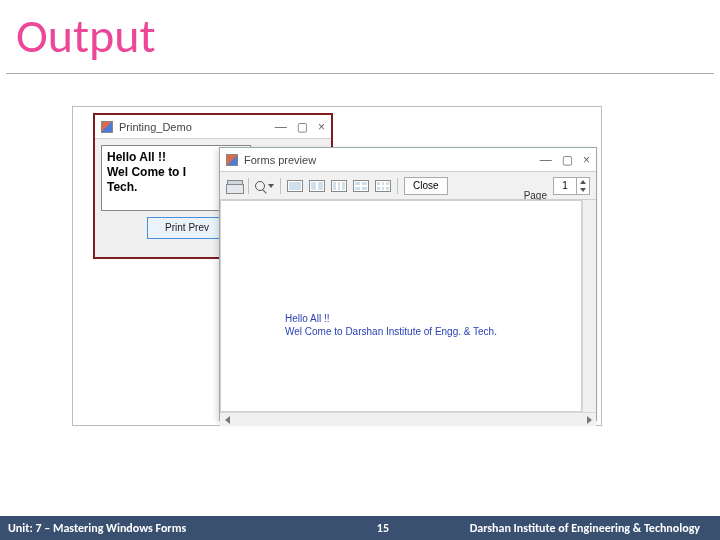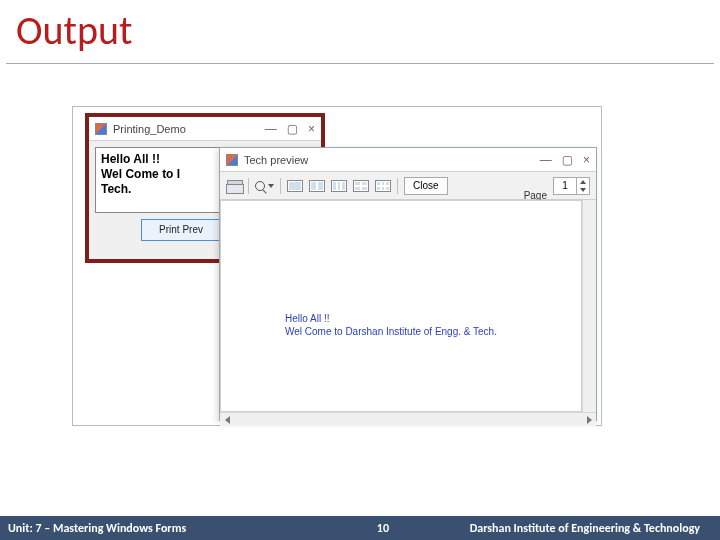--- a/index.html
+++ b/index.html
@@ -1,24 +1,24 @@
 <!DOCTYPE html>
 <html><head>
 <meta charset="utf-8">
 <style>
   * { box-sizing: border-box; margin: 0; padding: 0; }
   html, body { width: 720px; height: 540px; font-family: "Segoe UI", Tahoma, sans-serif; background: #fff; position: relative; overflow: hidden; }
 
-  .slide-title { font-family: "Calibri", "Segoe UI", sans-serif; font-size: 40px; font-weight: 400; color: #b91c1c; padding: 6px 10px 8px 16px; }
+  .slide-title { font-family: "Calibri", "Segoe UI", sans-serif; font-size: 48px; font-weight: 400; color: #ec4899; padding: 6px 10px 8px 16px; }
   .title-rule { border: none; border-top: 1px solid #aaa; margin: 0 6px 0 6px; }
 
   .stage { position: absolute; left: 72px; top: 106px; width: 530px; height: 320px; border: 1px solid #bbb; background: #fff; }
 
   
-  .win1 { position: absolute; left: 12px; top: 6px; width: 240px; border: 4px solid #7f1d1d; background: #f0f0f0; }
+  .win1 { position: absolute; left: 20px; top: 6px; width: 240px; border: 2px solid #7f1d1d; background: #f0f0f0; }
   .win-titlebar { display: flex; align-items: center; justify-content: space-between; height: 24px; padding: 0 6px; color: #444; font-size: 11px; background: #fff; border-bottom: 1px solid #d0d0d0; }
   .tb-left { display: flex; align-items: center; gap: 6px; }
   .form-icon { width: 12px; height: 12px; background: linear-gradient(135deg,#d86b4a 0 50%,#4a7bd8 50% 100%); border: 1px solid #888; }
   .tb-right { display: flex; align-items: center; gap: 10px; color: #666; font-size: 12px; }
   .win1-body { background: #f0f0f0; padding: 6px; }
   .textbox { width: 150px; height: 66px; background: #fff; border: 1px solid #888; padding: 4px 5px; font-family: Tahoma, sans-serif; font-size: 12px; font-weight: bold; line-height: 1.25; white-space: pre-line; overflow: hidden; }
   .print-btn-row { padding: 6px 0 8px 46px; }
   .print-btn { display: inline-block; min-width: 80px; height: 22px; line-height: 20px; text-align: center; font-size: 10px; border: 1px solid #4a90d9; background: #eaf3fb; color: #222; overflow: hidden; }
 
   
@@ -94,21 +94,21 @@
       <div class="print-btn-row">
         <span class="print-btn">Print Prev</span>
       </div>
     </div>
   </div>
 
   <div class="win2">
     <div class="win-titlebar">
       <div class="tb-left">
         <span class="form-icon"></span>
-        <span>Tech preview</span>
+        <span>Forms preview</span>
       </div>
       <div class="tb-right">
         <span>—</span>
         <span>▢</span>
         <span>×</span>
       </div>
     </div>
     <div class="pp-toolbar">
       <span class="printer-icn"></span>
       <span class="tool-sep"></span>
@@ -175,15 +175,15 @@
             <span class="rcaret"></span>
           </span>
       </div>
     </div>
   </div>
 
 </div>
 
 <div class="footer">
   <div class="fl">Unit: 7 – Mastering Windows Forms</div>
-  <div class="fc">10</div>
+  <div class="fc">15</div>
   <div class="fr">Darshan Institute of Engineering &amp; Technology</div>
 </div>
 
 </body></html>

